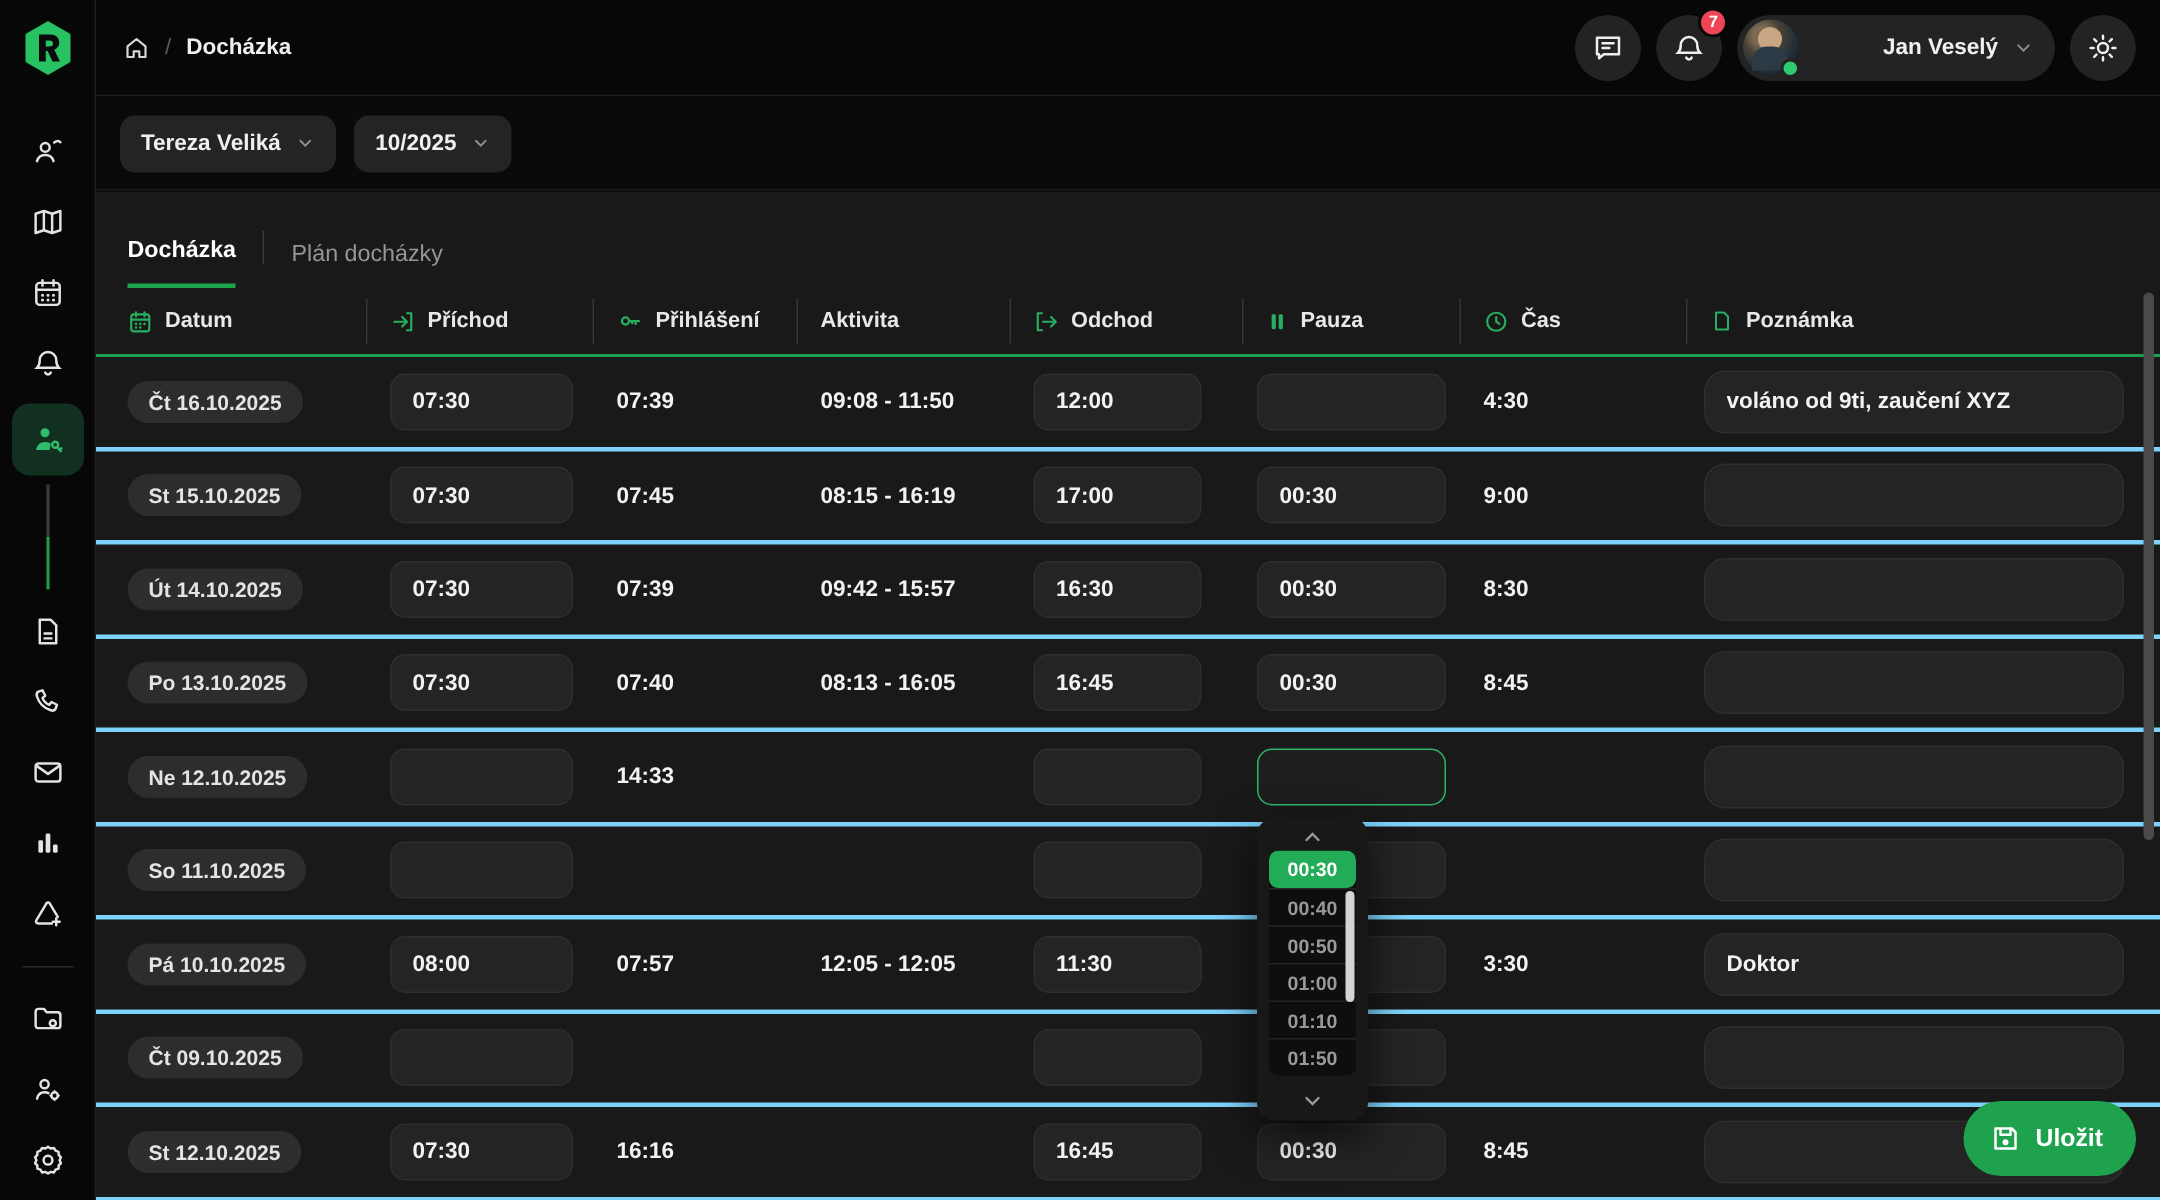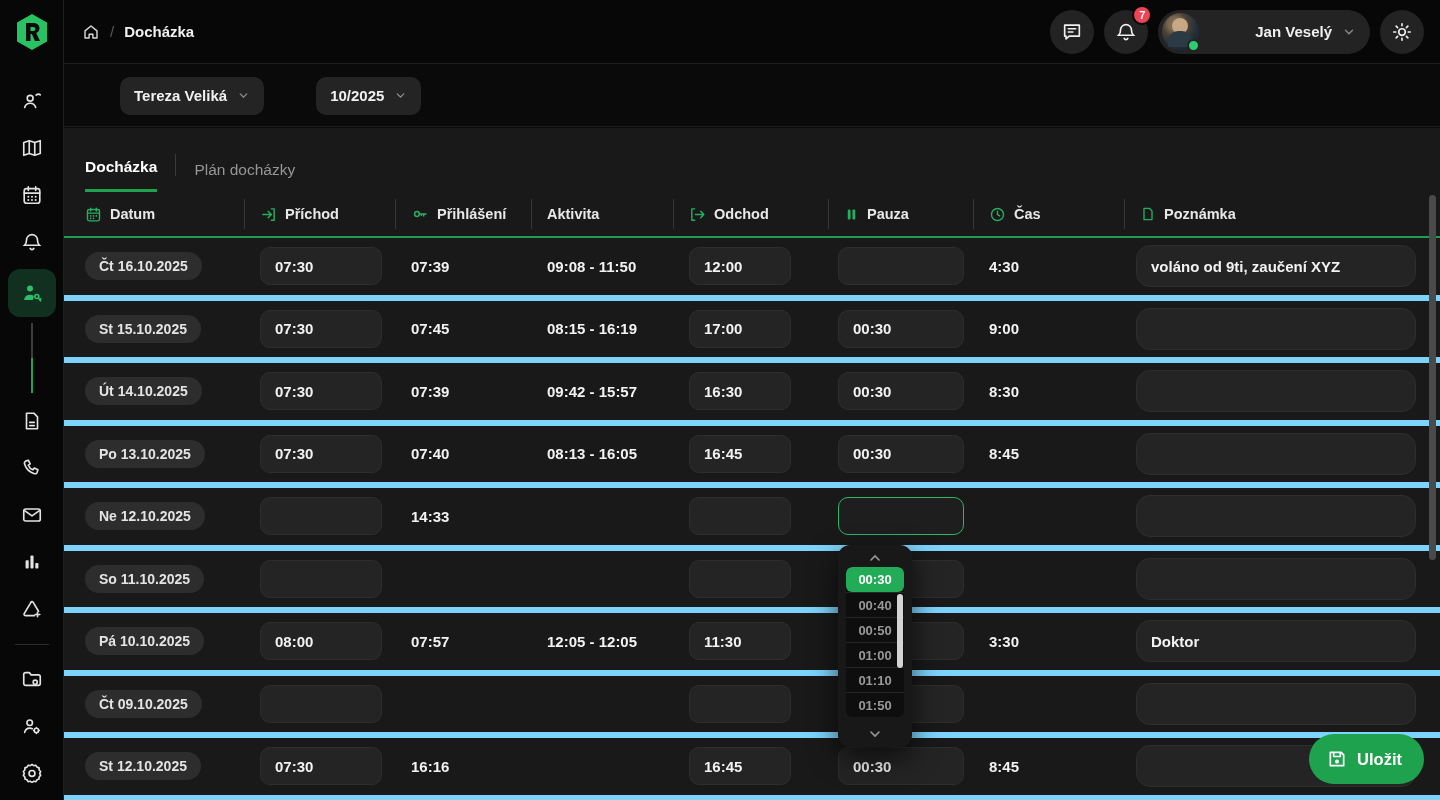--- a/index.html
+++ b/index.html
@@ -40,52 +40,52 @@
   .nav-item.active { width:48px; height:48px; background:#12301f; color:#2fbd6b; margin-bottom:0; }
   .connector { width:2px; height:70px; margin:6px 0 8px 0; display:flex; flex-direction:column; }
   .connector .seg-gray { flex:1; background:#3d3d3d; }
   .connector .seg-green { flex:1; background:#1fa24e; }
   .nav-divider { width:34px; height:1px; background:#2b2b2b; margin:8px 0 14px 0; }
 
   
   .filterbar { position:absolute; left:64px; top:65px; right:0; height:62px; background:#0a0a0a;
                border-bottom:1px solid #1d1d1d; display:flex; align-items:center; gap:12px; padding-left:16px; }
   .select-btn { height:38px; background:#242424; border-radius:10px; display:flex; align-items:center;
-                gap:10px; padding:0 14px; font-size:15px; font-weight:700; color:#f0f0f0; cursor:pointer;margin-left:40px; }
+                gap:10px; padding:0 14px; font-size:15px; font-weight:700; color:#f0f0f0; cursor:pointer; }
   .chev { color:#8f8f8f; }
 
   
   .panel { position:absolute; left:64px; top:128px; right:0; bottom:0; background:#191919; }
   .tabs { display:flex; align-items:flex-end; gap:18px; padding:20px 0 0 21px; height:64px; }
   .tab { font-size:15.5px; padding-bottom:13px; cursor:pointer; }
   .tab.active { color:#ffffff; font-weight:700; border-bottom:3px solid #1fa24e; }
   .tab.inactive { color:#969696; font-weight:400; }
   .tab-sep { width:1px; height:22px; background:#3a3a3a; margin-bottom:16px; }
 
   .thead, .trow { display:grid; grid-template-columns:180px 151px 136px 142px 155px 145px 151px 1fr;
                   align-items:center; }
   .thead { height:46px; border-bottom:2px solid #1f9e52; }
   .hcell { display:flex; align-items:center; gap:8px; height:100%; padding-left:16px; position:relative;
            font-size:14.5px; font-weight:600; color:#e8e8e8; }
   .hcell .hicon { color:#27ae60; display:flex; }
   .hcell:not(:first-child)::before { content:""; position:absolute; left:0; top:7px; bottom:7px; width:1px; background:#363636; }
   .hcell.first { padding-left:21px; }
 
   .tbody { position:relative; }
-  .trow { height:62.5px; border-bottom:6px solid #7dd3fc; }
+  .trow { height:62.5px; border-bottom:3px solid #7dd3fc; }
   .cell { padding-left:16px; font-size:15px; font-weight:600; color:#f2f2f2; }
   .cell.c-datum { padding-left:21px; }
   .cell.c-pauza { padding-left:10px; }
   .cell.c-poznamka { padding-left:12px; }
   .pill { display:inline-block; background:#2d2d2d; color:#e4e4e4; font-size:14px; font-weight:600;
           padding:6px 14px; border-radius:16px; white-space:nowrap; }
   .tinput { background:#242424; border:1px solid #2e2e2e; border-radius:10px; height:38px; width:122px;
             color:#f2f2f2; font-size:15px; font-weight:600; padding:0 14px;
             font-family:"Liberation Sans", sans-serif; outline:none; }
-  .c-odchod .tinput { width:102px; }
+  .c-odchod .tinput { width:112px; }
   .c-pauza .tinput { width:126px; }
   .tinput.focused { border:1.5px solid #2fb566; background:#1e1e1e; }
   .note-input { width:280px; height:42px; border-radius:14px; }
 
   
   .time-dd { position:absolute; left:838px; top:545px; width:74px; height:202px; background:#181818;
              border-radius:12px; box-shadow:0 10px 28px rgba(0,0,0,.65); z-index:30; padding:4px 8px;
              display:flex; flex-direction:column; align-items:center; }
   .dd-arrow { color:#9a9a9a; height:18px; display:flex; align-items:center; justify-content:center; cursor:pointer; }
   .dd-list { width:58px; background:#0e0e0e; border-radius:6px; overflow:hidden; position:relative; }

